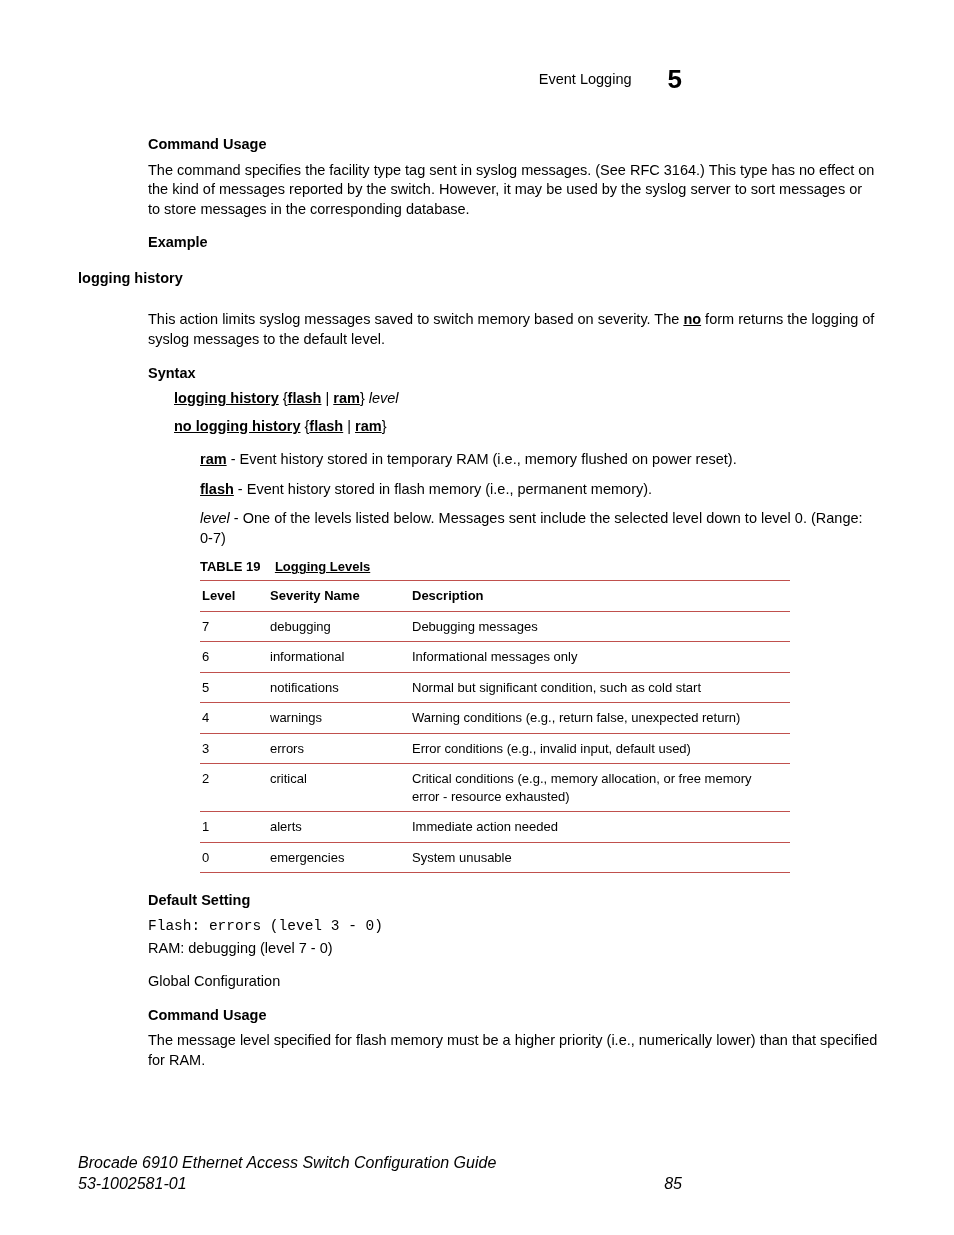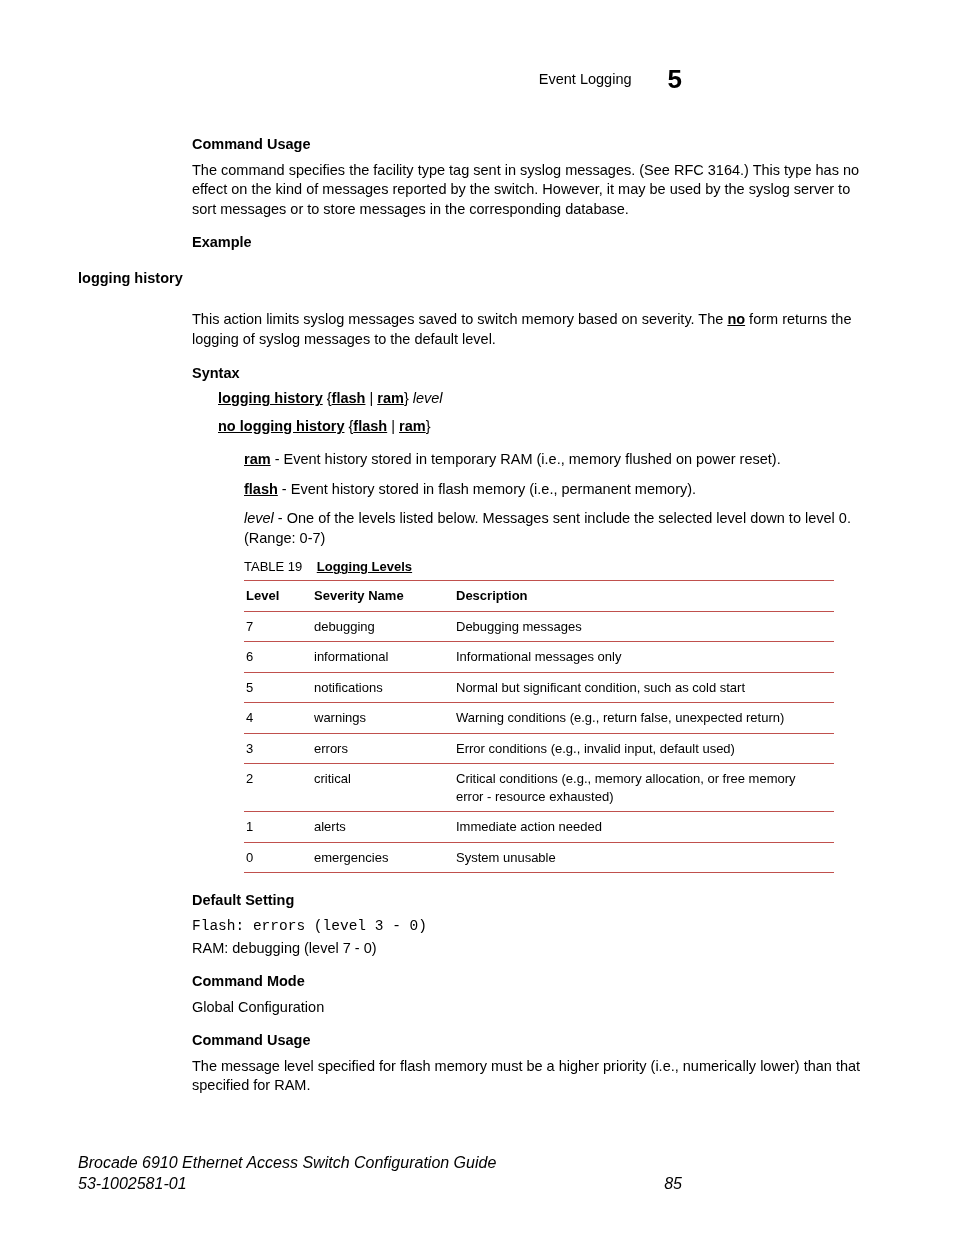--- a/index.html
+++ b/index.html
@@ -33,21 +33,21 @@
     font-weight: bold;
     margin-left: 36px;
   }
   .content {
     position: absolute;
     left: 78px;
     top: 135px;
     width: 800px;
   }
   .rightcol {
-    margin-left: 114px;
+    margin-left: 70px;
   }
   .section-label {
     font-weight: bold;
     font-size: 14.5px;
     clear: both;
   }
   h4.subhead {
     font-size: 14.5px;
     font-weight: bold;
     margin: 0 0 6px 0;
@@ -86,21 +86,21 @@
   }
   table.levels tr:last-child td {
     border-bottom: 1.5px solid #c0504d;
   }
   .col-level { width: 56px; }
   .col-name  { width: 130px; }
   .table-caption {
     font-size: 13px;
     margin: 8px 0 2px 0;
   }
-  .table-caption .tnum { font-weight: normal; text-align: right; }
+  .table-caption .tnum { font-weight: bold; text-align: right; }
   .footer {
     position: absolute;
     left: 78px;
     right: 78px;
     bottom: 40px;
     font-style: italic;
     font-size: 16px;
     color: #000;
     display: flex;
     justify-content: space-between;
@@ -210,21 +210,20 @@
                 </tr>
             </tbody>
           </table>
         </div>
 
         <div style="height:18px;"></div>
         <h4 class="subhead">Default Setting</h4>
         <p class="body" style="margin-bottom:2px;font-family:Liberation Mono, monospace;">Flash: errors (level 3 - 0)</p>
         <p class="body">RAM: debugging (level 7 - 0)</p>
 
-        <h4 class="subhead">Command Mode</h4>
         <p class="body">Global Configuration</p>
 
         <h4 class="subhead">Command Usage</h4>
         <p class="body">The message level specified for flash memory must be a higher priority (i.e., numerically lower) than that specified for RAM.</p>
       </div>
     </div>
 
   </div>
 
   <div class="footer">

